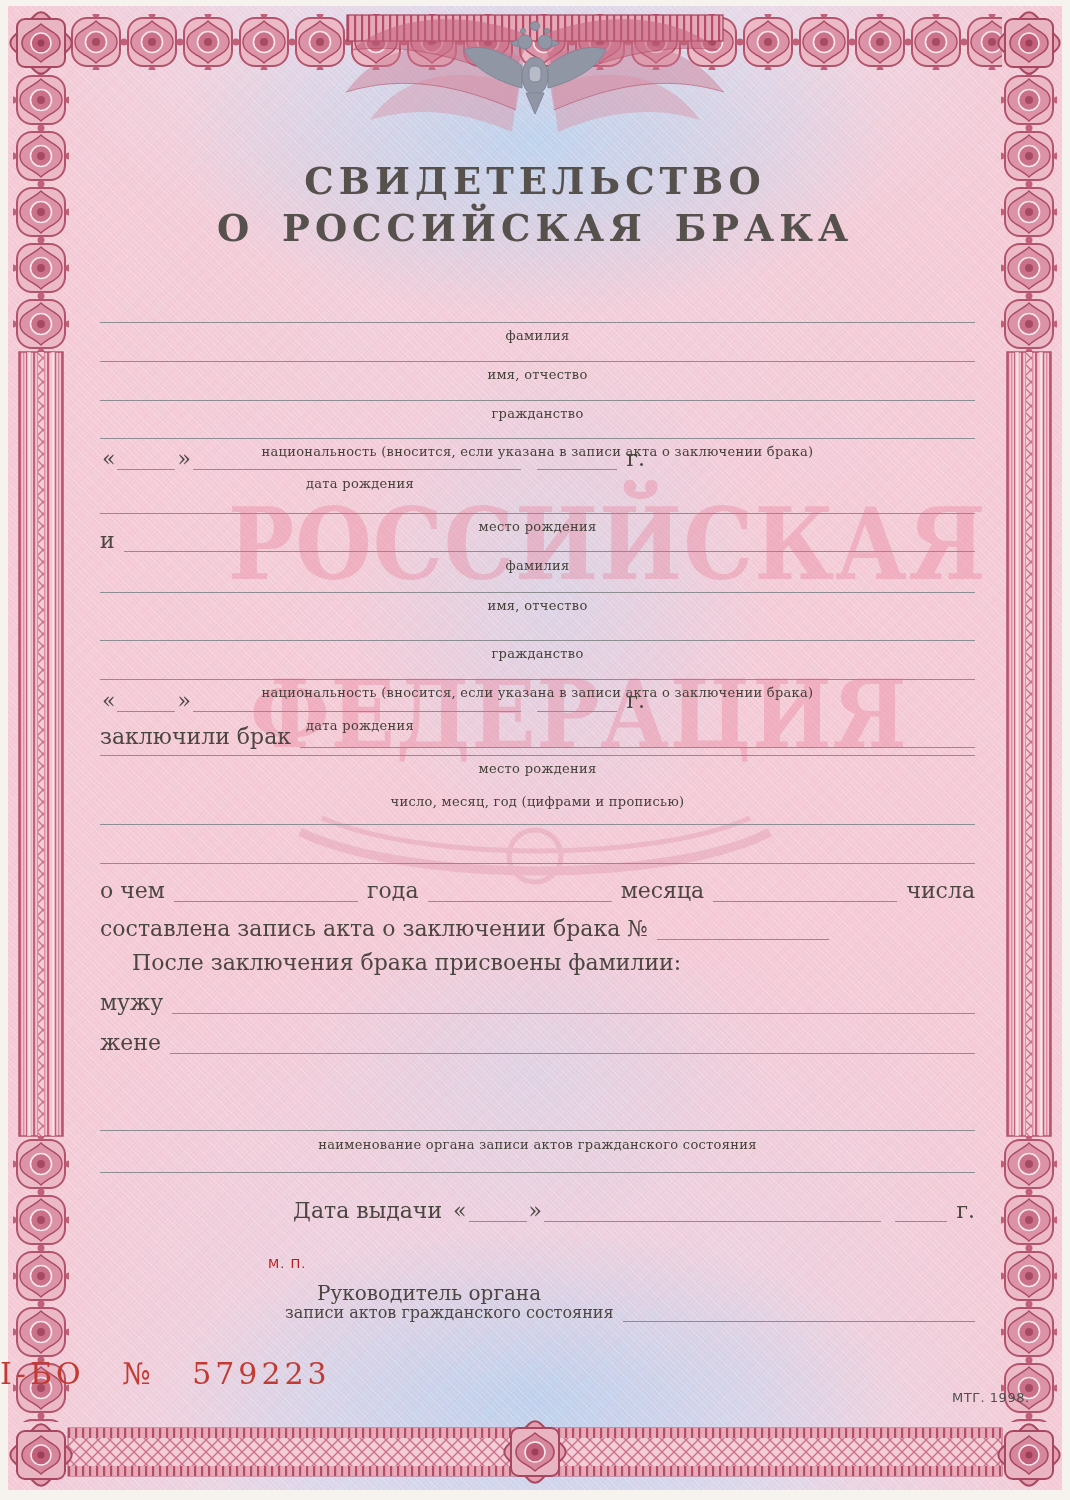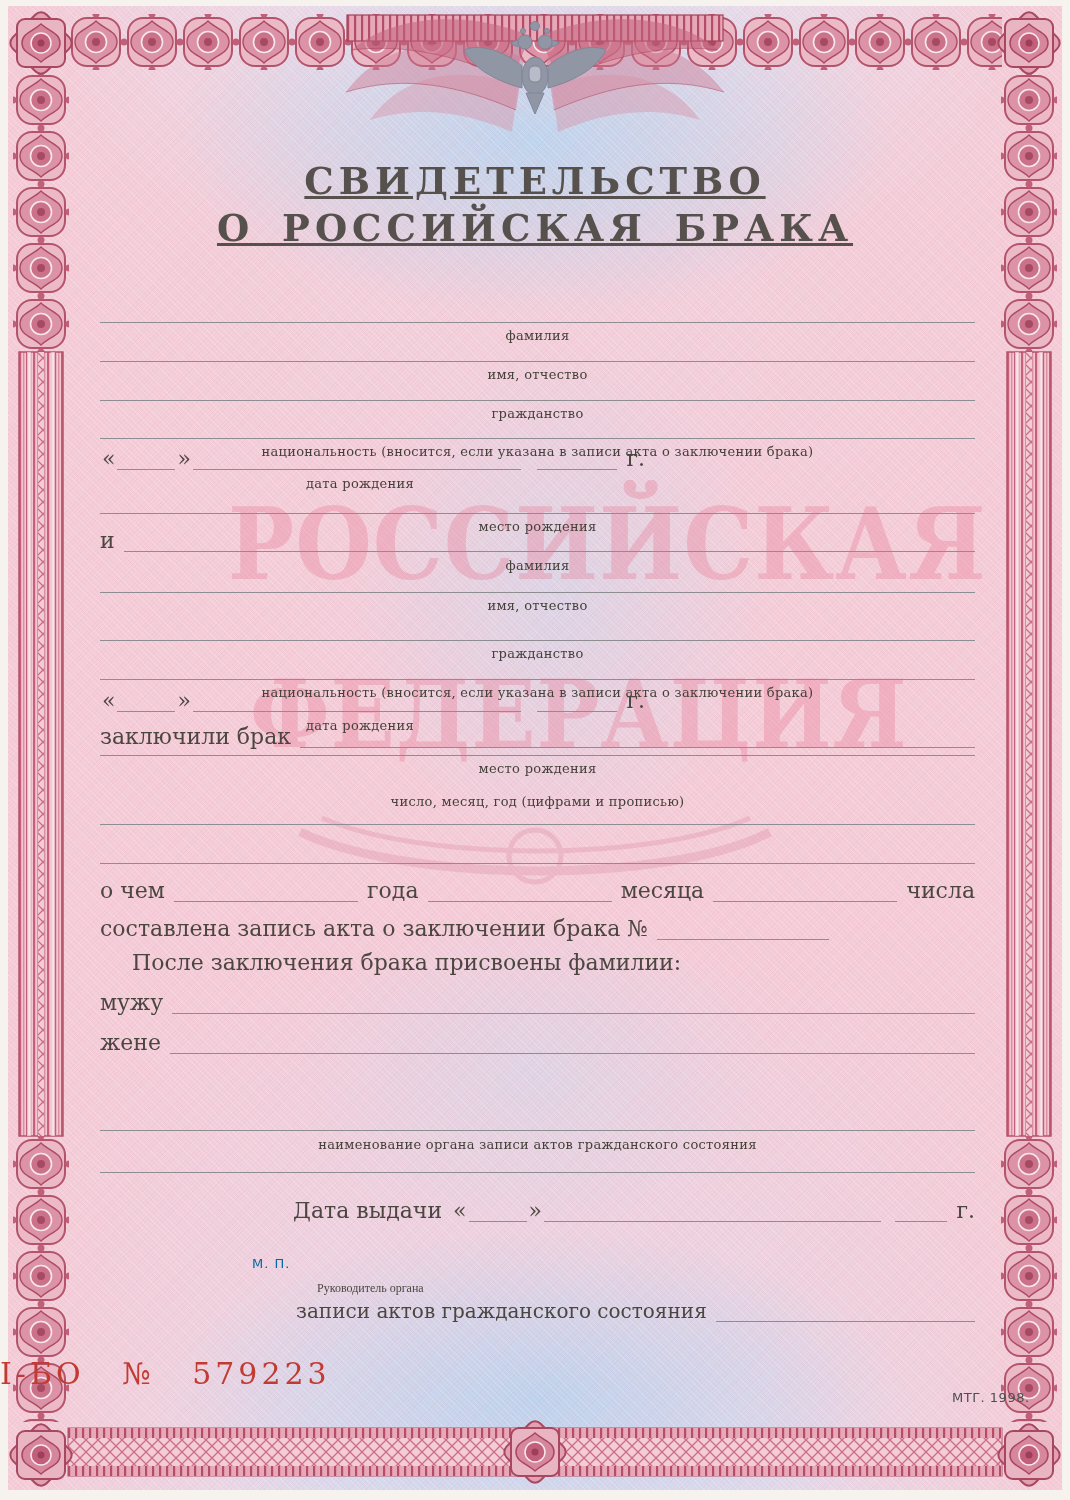--- a/index.html
+++ b/index.html
@@ -15,47 +15,47 @@
       radial-gradient(ellipse 48% 16% at 50% 94%, rgba(186,210,238,0.9) 0%, rgba(186,210,238,0) 72%),
       linear-gradient(90deg, #f5ccd7 0%, rgba(245,204,215,0) 30%, rgba(245,204,215,0) 70%, #f5ccd7 100%),
       linear-gradient(180deg, #e9dcea 0%, #f2d0db 14%, #f5ccd8 62%, #edd3e1 86%, #e5dcec 100%);
   }
   .border-svg{position:absolute;left:0;top:0;z-index:2;pointer-events:none;}
   .watermark{position:absolute;z-index:1;font-family:"DejaVu Serif",serif;font-weight:bold;
      color:rgba(233,108,140,0.30);white-space:nowrap;transform-origin:center;}
   .wm1{top:492px;left:228px;width:600px;text-align:center;font-size:88px;letter-spacing:1px;transform:scaleY(1.12);}
   .wm2{top:664px;left:250px;width:570px;text-align:center;font-size:84px;letter-spacing:1px;transform:scaleY(1.12);}
   .title{position:absolute;top:158px;left:0;right:0;z-index:3;text-align:center;
-     font-size:37px;font-weight:bold;letter-spacing:5px;word-spacing:10px;color:#57514e;line-height:47px;text-decoration:underline;}
+     font-size:37px;font-weight:bold;letter-spacing:5px;word-spacing:10px;color:#57514e;line-height:47px;}
   .uline{position:absolute;left:100px;right:95px;height:0;border-bottom:1px solid #8d8d92;z-index:3;}
   .sub{position:absolute;left:100px;right:95px;text-align:center;z-index:3;
      font-size:13px;color:#454039;letter-spacing:.3px;}
   .sub.half{right:auto;width:520px;}
   .row{position:absolute;left:100px;right:95px;height:30px;display:flex;align-items:flex-end;z-index:3;
      font-size:22px;color:#4c4641;}
   .row .fill{flex:1 1 auto;border-bottom:1px solid #8d8d92;height:100%;}
   .row .nofill{flex:1 1 auto;}
   .row .seg{border-bottom:1px solid #8d8d92;height:100%;}
   .row .w{white-space:nowrap;padding-right:9px;line-height:1.05;}
   .row .w.after{padding-left:9px;padding-right:0;}
   .row .q{line-height:1.05;padding:0 2px;}
   .qseg{width:58px;}
   .sseg{width:80px;margin-left:16px;}
   .daterow{right:425px;}
   .issuerow{left:285px;margin-left:8px;}
   .f1{flex:1.5 1 0;} .f2{flex:1.65 1 0;} .f3{flex:0.9 1 0;}
   .aktseg{width:172px;flex:0 0 auto;}
   .text-abs{position:absolute;z-index:3;font-size:22px;color:#4c4641;white-space:nowrap;margin-left:32px;}
   .small-sans{font-family:"DejaVu Sans",sans-serif;}
-  .head-sm{font-size:12px;font-family:Liberation Serif, serif;}
-  .headrow{left:296px;font-size:20px;}
+  .head-sm{font-size:20px;}
+  .headrow{left:285px;font-size:16px;}
   .serial{position:absolute;top:1356px;left:0;right:0;z-index:3;text-align:left;
      font-size:30px;color:#c23b33;letter-spacing:4px;}
   .serial .sign{margin:0 24px;}
-  .mp{top:1256px;left:220px;font-size:13px;letter-spacing:1px;color:#0369a1;}
+  .mp{top:1256px;left:236px;font-size:13px;letter-spacing:1px;color:#b91c1c;}
   .mtg{top:1390px;left:920px;font-size:13px;color:#4d4d4f;letter-spacing:.5px;}
 </style>
 </head>
 <body>
 
 <div class="paper">
   <div class="cert"></div>
 
   <svg class="border-svg" width="1070" height="1500" viewBox="0 0 1070 1500">
     <defs>

